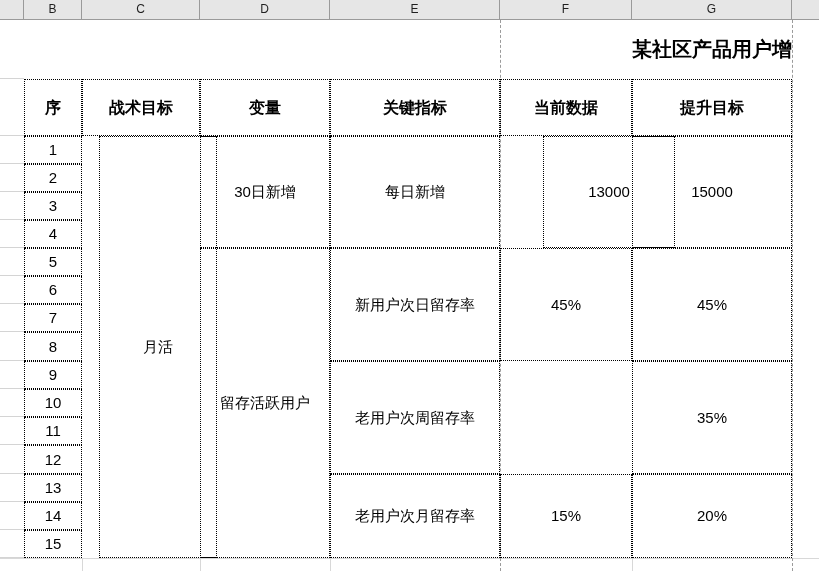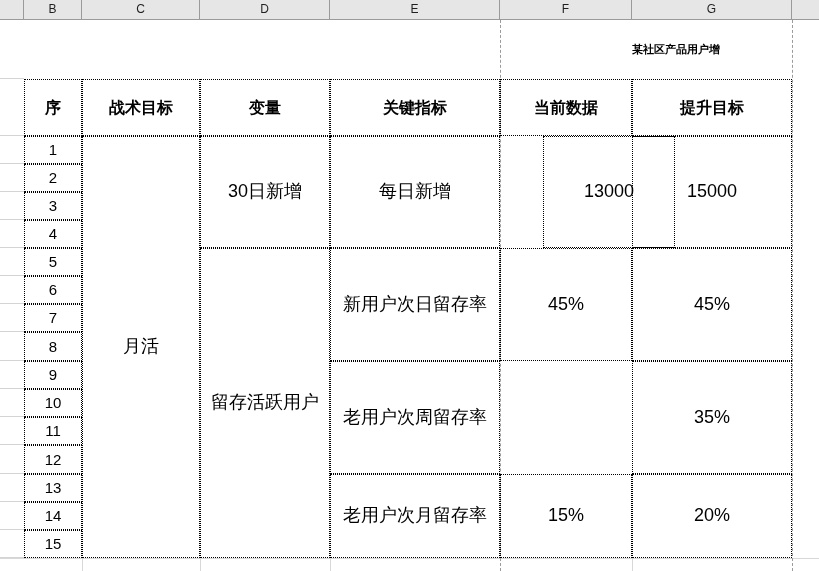--- a/index.html
+++ b/index.html
@@ -80,41 +80,41 @@
   
   .cell {
     position: absolute;
     box-sizing: border-box;
     display: flex;
     align-items: center;
     justify-content: center;
     text-align: center;
     background: transparent;
     font-family: "Liberation Sans", "DejaVu Sans", sans-serif;
-    font-size: 18px;
+    font-size: 15px;
     color: #000000;
     line-height: 1.2;
     overflow: hidden;
   }
   .bordered {
     border: 1px dotted #000000;
   }
   .hdr-cell {
     font-weight: bold;
     font-size: 16px;
   }
   .seq-cell {
     font-size: 15px;
   }
   .title-cell {
     position: absolute;
     display: flex;
     align-items: center;
     justify-content: flex-start;
-    font-size: 11px;
+    font-size: 20px;
     font-weight: bold;
     color: #000000;
     white-space: nowrap;
     overflow: hidden;
     box-sizing: border-box;
   }
 </style>
 </head>
 <body>
 
@@ -176,21 +176,21 @@
   <div class="cell bordered seq-cell" style="left:24px;top:304px;width:58px;height:28px;">7</div>
   <div class="cell bordered seq-cell" style="left:24px;top:332px;width:58px;height:29px;">8</div>
   <div class="cell bordered seq-cell" style="left:24px;top:361px;width:58px;height:28px;">9</div>
   <div class="cell bordered seq-cell" style="left:24px;top:389px;width:58px;height:28px;">10</div>
   <div class="cell bordered seq-cell" style="left:24px;top:417px;width:58px;height:28px;text-align:center;">11</div>
   <div class="cell bordered seq-cell" style="left:24px;top:445px;width:58px;height:29px;">12</div>
   <div class="cell bordered seq-cell" style="left:24px;top:474px;width:58px;height:28px;">13</div>
   <div class="cell bordered seq-cell" style="left:24px;top:502px;width:58px;height:28px;">14</div>
   <div class="cell bordered seq-cell" style="left:24px;top:530px;width:58px;height:28px;">15</div>
 
-  <div class="cell bordered" style="left:82px;top:136px;width:118px;height:422px;">月活</div>
+  <div class="cell bordered" style="left:99px;top:136px;width:118px;height:422px;">月活</div>
 
   <div class="cell bordered" style="left:200px;top:136px;width:130px;height:112px;">30日新增</div>
   <div class="cell bordered" style="left:200px;top:248px;width:130px;height:310px;">留存活跃用户</div>
 
   <div class="cell bordered" style="left:330px;top:136px;width:170px;height:112px;">每日新增</div>
   <div class="cell bordered" style="left:500px;top:136px;width:132px;height:112px;margin-left:43px;">13000</div>
   <div class="cell bordered" style="left:632px;top:136px;width:160px;height:112px;">15000</div>
 
   <div class="cell bordered" style="left:330px;top:248px;width:170px;height:113px;">新用户次日留存率</div>
   <div class="cell bordered" style="left:500px;top:248px;width:132px;height:113px;">45%</div>

